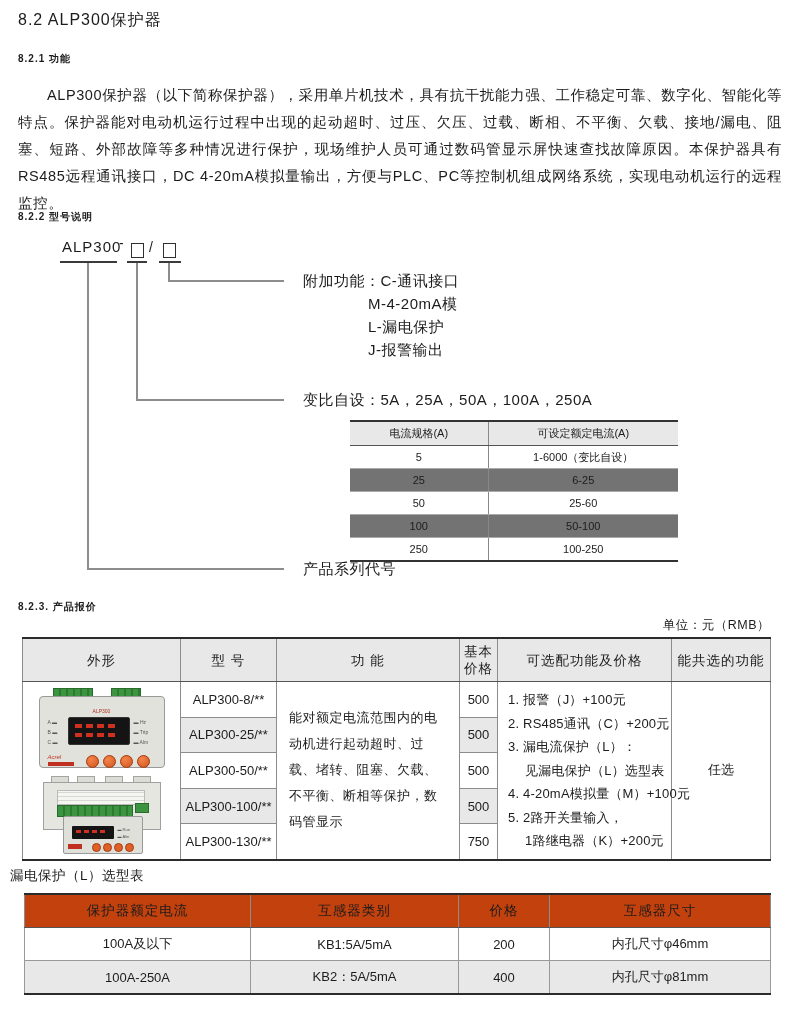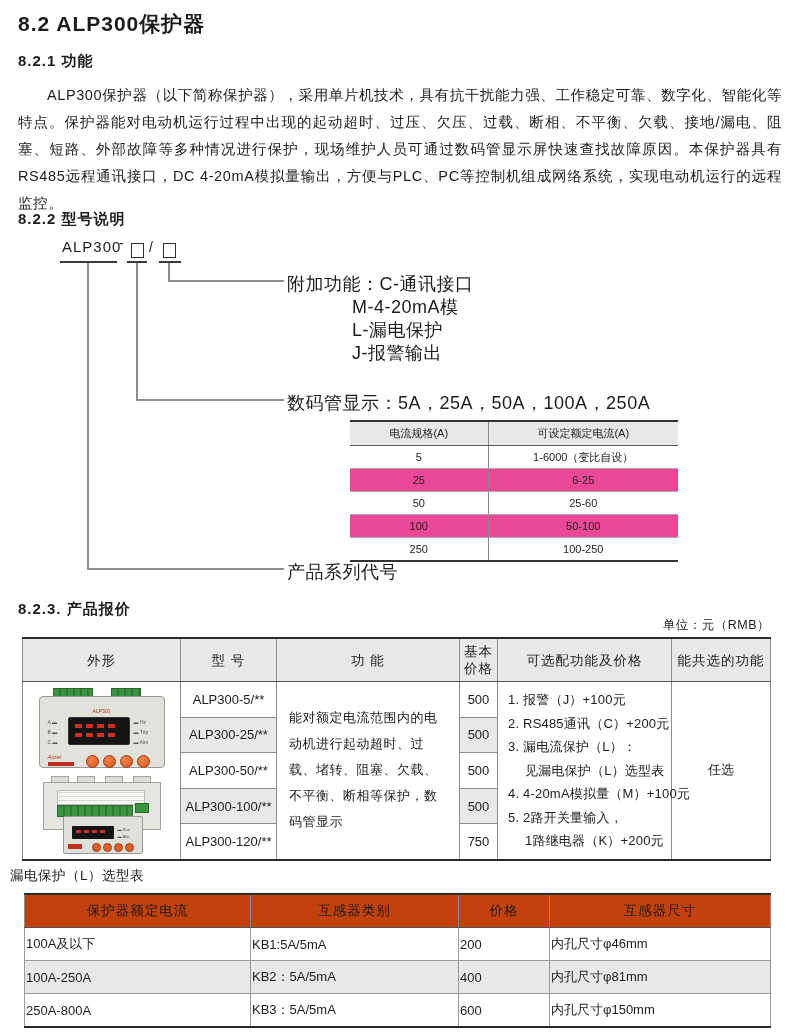--- a/index.html
+++ b/index.html
@@ -1,46 +1,46 @@
 <!DOCTYPE html>
 <html><head>
 <meta charset="utf-8">
 <style>
   html,body{margin:0;padding:0;background:#ffffff;}
   .page{position:relative;width:800px;height:1032px;background:#fff;overflow:hidden;
         font-family:"Liberation Sans","DejaVu Sans",sans-serif;color:#1c1c1c;}
 
   
-  .h1{position:absolute;left:18px;top:10px;font-size:21px;font-weight:bold;letter-spacing:1px;}
-  .h2{position:absolute;font-size:15px;font-weight:bold;letter-spacing:1px;text-align:right;}
+  .h1{position:absolute;left:18px;top:10px;font-size:16px;font-weight:normal;letter-spacing:1px;}
+  .h2{position:absolute;font-size:10px;font-weight:bold;letter-spacing:1px;text-align:right;}
   .h2.f{left:18px;top:52px;}
   .h2.m{left:18px;top:210px;}
   .h2.p{left:18px;top:600px;}
   .para{position:absolute;left:18px;top:82px;width:764px;font-size:14.5px;line-height:27px;
         text-indent:2em;text-align:justify;letter-spacing:0.6px;}
 
   
   .dg-series{position:absolute;left:62px;top:238px;font-size:15px;letter-spacing:1px;}
   .dg-dash{position:absolute;left:119px;top:235px;font-size:14px;}
   .dg-box{position:absolute;width:11px;height:13px;border:1.5px solid #2f2f2f;background:#fff;}
   .dg-box.b1{left:131px;top:243px;}
   .dg-box.b2{left:163px;top:243px;}
   .dg-slash{position:absolute;left:149px;top:239px;font-size:14px;}
   .ln{position:absolute;background:#8d8d8d;}
   .ln.dark{background:#3a3a3a;}
-  .dg-label{position:absolute;font-size:18px;letter-spacing:0.5px;white-space:nowrap;}
+  .dg-label{position:absolute;font-size:15px;letter-spacing:0.5px;white-space:nowrap;margin-left:16px;}
 
   
   .spec-table{position:absolute;left:350px;top:420px;width:328px;border-collapse:collapse;
               table-layout:fixed;font-size:11px;border-top:2px solid #333;border-bottom:2px solid #333;}
   .spec-table th{height:21px;font-weight:normal;background:#e8e8e8;border-bottom:1px solid #555;text-align:center;}
   .spec-table td{height:20px;text-align:center;border-bottom:1px solid #aaa;}
   .spec-table tr:last-child td{border-bottom:none;}
   .spec-table .c1{border-right:1px solid #888;}
-  .spec-table tr.alt td{background:#ec4899;}
+  .spec-table tr.alt td{background:#737373;}
 
   
   .unit-note{position:absolute;right:30px;top:617px;font-size:12.5px;letter-spacing:0.5px;}
 
   
   .price-table{position:absolute;left:22px;top:637px;width:748px;border-collapse:collapse;table-layout:fixed;
                font-size:13px;border:1px solid #8c8c8c;border-top:2.5px solid #2b2b2b;border-bottom:2.5px solid #2b2b2b;}
   .price-table th{height:40px;background:#e8e8e8;font-weight:normal;font-size:13.5px;letter-spacing:1px;
                   border:1px solid #8c8c8c;border-bottom:1px solid #555;text-align:center;line-height:17px;}
   .price-table td{border:1px solid #8c8c8c;text-align:center;vertical-align:middle;}
@@ -52,21 +52,21 @@
   .opt-line{line-height:23.5px;white-space:nowrap;letter-spacing:0.2px;}
   .opt-line.cont{padding-left:17px;}
   .photo-cell{vertical-align:middle;}
 
   
   .leak-title{position:absolute;left:10px;top:867px;font-size:13.5px;letter-spacing:0.5px;}
   .leak-table{position:absolute;left:24px;top:893px;width:746px;border-collapse:collapse;table-layout:fixed;
               font-size:13px;border:1px solid #8c8c8c;border-top:2px solid #2b2b2b;border-bottom:2px solid #2b2b2b;}
   .leak-table th{height:30px;background:#c2410c;font-weight:normal;font-size:13.5px;letter-spacing:1px;
                  border:1px solid #8c8c8c;border-bottom:1px solid #555;text-align:center;}
-  .leak-table td{height:30px;text-align:left;border:1px solid #999;}
+  .leak-table td{height:30px;text-align:center;border:1px solid #999;}
   .leak-table tr.alt td{background:#e8e8e8;}
 
   
   .dev1{position:relative;width:126px;height:80px;margin:0 auto 8px auto;}
   .dev1 .term{position:absolute;top:0;height:10px;background:repeating-linear-gradient(90deg,#3c9440 0 5px,#2c7a30 5px 7px);border:1px solid #2a6a2d;}
   .dev1 .t1{left:14px;width:38px;} .dev1 .t2{left:72px;width:28px;}
   .dev1 .body{position:absolute;left:0;top:8px;width:124px;height:70px;background:linear-gradient(#ececе8,#d4d4ce);
               background-color:#e2e2dc;border:1px solid #999;border-radius:4px;}
   .dev1 .cap{position:absolute;left:26px;top:12px;width:72px;height:5px;font-size:5px;line-height:5px;color:#b03020;text-align:center;overflow:hidden;}
   .dev1 .lcd{position:absolute;left:28px;top:20px;width:60px;height:26px;background:#141414;border:1px solid #333;border-radius:2px;}
@@ -118,21 +118,21 @@
   <div class="ln" style="left:136px;top:263px;width:1.5px;height:137px;"></div>
   <div class="ln" style="left:168px;top:263px;width:1.5px;height:18px;"></div>
   <div class="ln" style="left:168px;top:280px;width:116px;height:1.5px;"></div>
   <div class="ln" style="left:136px;top:399px;width:148px;height:1.5px;"></div>
   <div class="ln" style="left:87px;top:568px;width:197px;height:1.5px;"></div>
 
   <div class="dg-label" style="left:287px;top:272px;">附加功能：C-通讯接口</div>
   <div class="dg-label" style="left:352px;top:295px;">M-4-20mA模</div>
   <div class="dg-label" style="left:352px;top:318px;">L-漏电保护</div>
   <div class="dg-label" style="left:352px;top:341px;">J-报警输出</div>
-  <div class="dg-label" style="left:287px;top:391px;">数码管显示：5A，25A，50A，100A，250A</div>
+  <div class="dg-label" style="left:287px;top:391px;">变比自设：5A，25A，50A，100A，250A</div>
   <div class="dg-label" style="left:287px;top:560px;">产品系列代号</div>
 
   <table class="spec-table">
     <colgroup>
         <col style="width:138px">
         <col style="width:190px">
       </colgroup>
     <tbody>
         <tr>
       <th class="c1">电流规格(A)</th>
@@ -225,21 +225,21 @@
             <div class="fmk" style="left:54px;top:10px;">▬ Run</div>
             <div class="fmk" style="left:54px;top:17px;">▬ Alm</div>
             <div class="flogo"></div>
             <div class="fbtn" style="left:28px;"></div>
             <div class="fbtn" style="left:39px;"></div>
             <div class="fbtn" style="left:50px;"></div>
             <div class="fbtn" style="left:61px;"></div>
           </div>
         </div>
       </td>
-      <td>ALP300-5/**</td>
+      <td>ALP300-8/**</td>
       <td class="func-cell" rowspan="5">
         <div class="func-text">能对额定电流范围内的电动机进行起动超时、过载、堵转、阻塞、欠载、不平衡、断相等保护，数码管显示</div>
       </td>
       <td>500</td>
       <td class="opts-cell" rowspan="5">
         <div class="opt-line">1. 报警（J）+100元</div>
         <div class="opt-line">2. RS485通讯（C）+200元</div>
         <div class="opt-line">3. 漏电流保护（L）：</div>
         <div class="opt-line cont">见漏电保护（L）选型表</div>
         <div class="opt-line">4. 4-20mA模拟量（M）+100元</div>
@@ -254,21 +254,21 @@
     </tr>
     <tr class="r">
       <td>ALP300-50/**</td>
       <td>500</td>
     </tr>
     <tr class="r">
       <td class="shade">ALP300-100/**</td>
       <td class="shade">500</td>
     </tr>
     <tr class="r">
-      <td>ALP300-120/**</td>
+      <td>ALP300-130/**</td>
       <td>750</td>
     </tr>
   </tbody>
     </table>
 
   <div class="leak-title">漏电保护（L）选型表</div>
   <table class="leak-table">
     <colgroup>
         <col style="width:226px">
         <col style="width:208px">
@@ -287,22 +287,16 @@
       <td>KB1:5A/5mA</td>
       <td>200</td>
       <td>内孔尺寸φ46mm</td>
     </tr>
     <tr class="alt">
       <td>100A-250A</td>
       <td>KB2：5A/5mA</td>
       <td>400</td>
       <td>内孔尺寸φ81mm</td>
     </tr>
-    <tr>
-      <td>250A-800A</td>
-      <td>KB3：5A/5mA</td>
-      <td>600</td>
-      <td>内孔尺寸φ150mm</td>
-    </tr>
   </tbody>
     </table>
 
 </div>
 
 </body></html>

